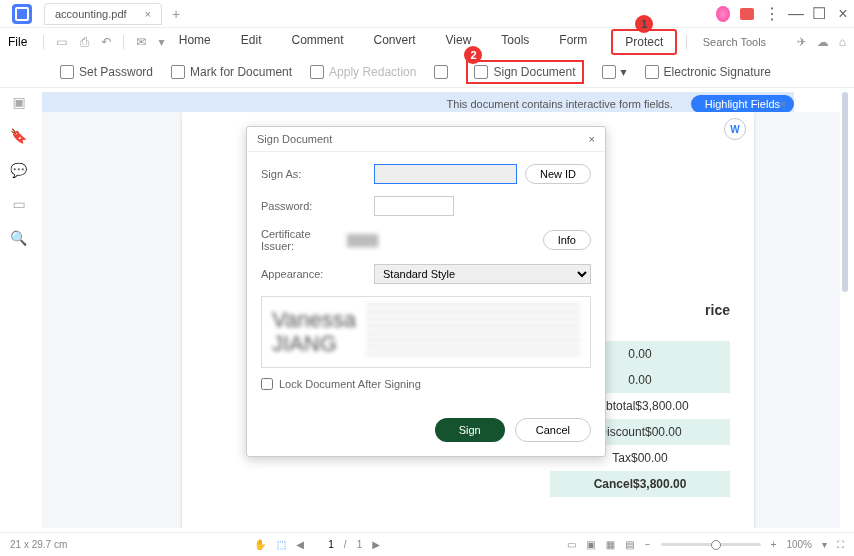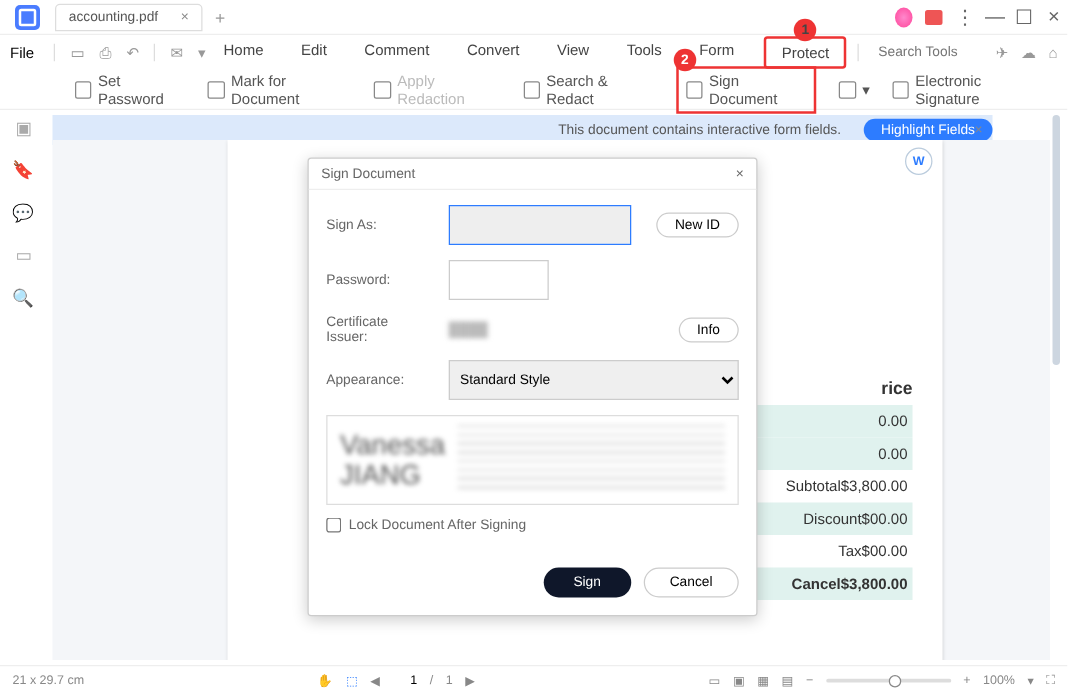--- a/index.html
+++ b/index.html
@@ -33,40 +33,40 @@
 .badge2 { top:-16px; left:-4px; }
 .infobar { height:24px; background:#dce9fb; display:flex; align-items:center; justify-content:flex-end; font-size:11px; color:#555; position:relative; margin:4px 60px 0 42px; }
 .infobar .pill { background:#2d7cff; color:#fff; padding:3px 14px; border-radius:10px; margin-left:18px; font-size:11px; cursor:pointer; }
 .infobar .x { position:absolute; right:8px; color:#888; cursor:pointer; }
 .sidebar-l { position:absolute; left:0; top:88px; width:38px; display:flex; flex-direction:column; align-items:center; gap:18px; padding-top:6px; }
 .sidebar-l span { color:#aaa; font-size:14px; cursor:pointer; }
 .doc-area { position:absolute; left:42px; right:14px; top:112px; bottom:28px; background:#f4f6f9; overflow:hidden; }
 .page { position:absolute; left:140px; top:0; width:572px; height:420px; background:#fff; box-shadow:0 1px 3px rgba(0,0,0,.15); }
 .word-badge { position:absolute; right:8px; top:6px; width:22px; height:22px; border:1px solid #bcd; border-radius:50%; display:flex; align-items:center; justify-content:center; font-size:10px; color:#2d7cff; font-weight:bold; background:#fff; }
 .invoice { position:absolute; right:24px; top:190px; font-size:12px; color:#333; }
-.invoice-head { font-weight:bold; font-size:14px; text-align:right; padding-bottom:6px; }
-.invoice-row { display:flex; justify-content:flex-end; width:180px; padding:6px 4px; }
+.invoice-head { font-weight:bold; font-size:14px; text-align:right; padding-bottom:23px; }
+.invoice-row { display:flex; justify-content:center; width:180px; padding:6px 4px; }
 .stripe { background:#e0f2ee; }
 .total-row { font-weight:bold; }
 .scrollbar { position:absolute; right:6px; top:92px; width:6px; height:200px; background:#cdd6e0; border-radius:3px; }
 .dialog { position:absolute; left:246px; top:126px; width:360px; background:#fff; border:1px solid #ccc; border-radius:3px; box-shadow:0 3px 12px rgba(0,0,0,.2); z-index:10; }
 .dialog-title { display:flex; justify-content:space-between; align-items:center; padding:6px 10px; font-size:11px; color:#666; border-bottom:1px solid #eee; }
 .dialog-body { padding:12px 14px; font-size:11px; color:#666; }
-.form-row { display:flex; align-items:center; margin-bottom:12px; gap:20px; }
+.form-row { display:flex; align-items:center; margin-bottom:12px; gap:8px; }
 .form-row label { width:78px; }
-.form-row .field { border:1px solid #ccc; height:32px; flex:1; padding:0 4px; font-size:11px; }
+.form-row .field { border:1px solid #ccc; height:20px; flex:1; padding:0 4px; font-size:11px;margin-left:27px; }
 .field.sel { border:1px solid #2d7cff; background:linear-gradient(#eee,#eee); }
 .btn-sm { border:1px solid #ccc; border-radius:10px; padding:3px 14px; font-size:11px; background:#fff; cursor:pointer; }
 .preview { border:1px solid #ddd; height:72px; margin:6px 0 10px; display:flex; align-items:center; gap:10px; padding:6px 10px; }
 .sig-name { font-size:22px; color:#555; filter:blur(2px); line-height:1.1; }
 .sig-meta { flex:1; height:56px; background:repeating-linear-gradient(#ddd,#ddd 2px,#fff 2px,#fff 7px); filter:blur(2px); }
 .chk { display:flex; align-items:flex-start; gap:6px; font-size:11px; margin-bottom:16px; }
 .chk input { width:12px; height:12px; }
 .dialog-foot { display:flex; justify-content:flex-end; gap:10px; padding:0 14px 14px; }
-.btn-primary { background:#0f172a; color:#fff; border-radius:12px; padding:5px 24px; font-size:11px; border:none; cursor:pointer; }
+.btn-primary { background:#14532d; color:#fff; border-radius:12px; padding:5px 24px; font-size:11px; border:none; cursor:pointer; }
 .btn-sec { border:1px solid #ccc; border-radius:12px; padding:5px 20px; font-size:11px; background:#fff; cursor:pointer; }
 .statusbar { position:absolute; bottom:0; left:0; right:0; height:24px; border-top:1px solid #eee; display:flex; align-items:center; font-size:10px; color:#888; padding:0 10px; gap:10px; }
 .statusbar .spacer { flex:1; }
 .page-input { width:20px; border:none; text-align:right; font-size:10px; }
 .zoom-bar { width:100px; height:3px; background:#ddd; position:relative; border-radius:2px; }
 .zoom-bar::after { content:''; position:absolute; left:50%; top:-3px; width:8px; height:8px; border:1px solid #888; background:#fff; border-radius:50%; }
 </style>
 </head>
 <body>
 
@@ -126,21 +126,20 @@
   <div class="ribbon-item">
       <span class="rb-icon"></span>
       <span>Mark for Document</span>
     </div>
   <div class="ribbon-item disabled">
       <span class="rb-icon"></span>
       <span>Apply Redaction</span>
     </div>
   <div class="ribbon-item">
       <span class="rb-icon"></span>
-      <span>Search &amp; Redact</span>
     </div>
   <div class="ribbon-item highlight">
     <span class="badge badge2">2</span>
     <span class="rb-icon"></span>
       <span>Sign Document</span>
   </div>
   <div class="ribbon-item">
       <span class="rb-icon"></span>
       <span>▾</span>
     </div>

